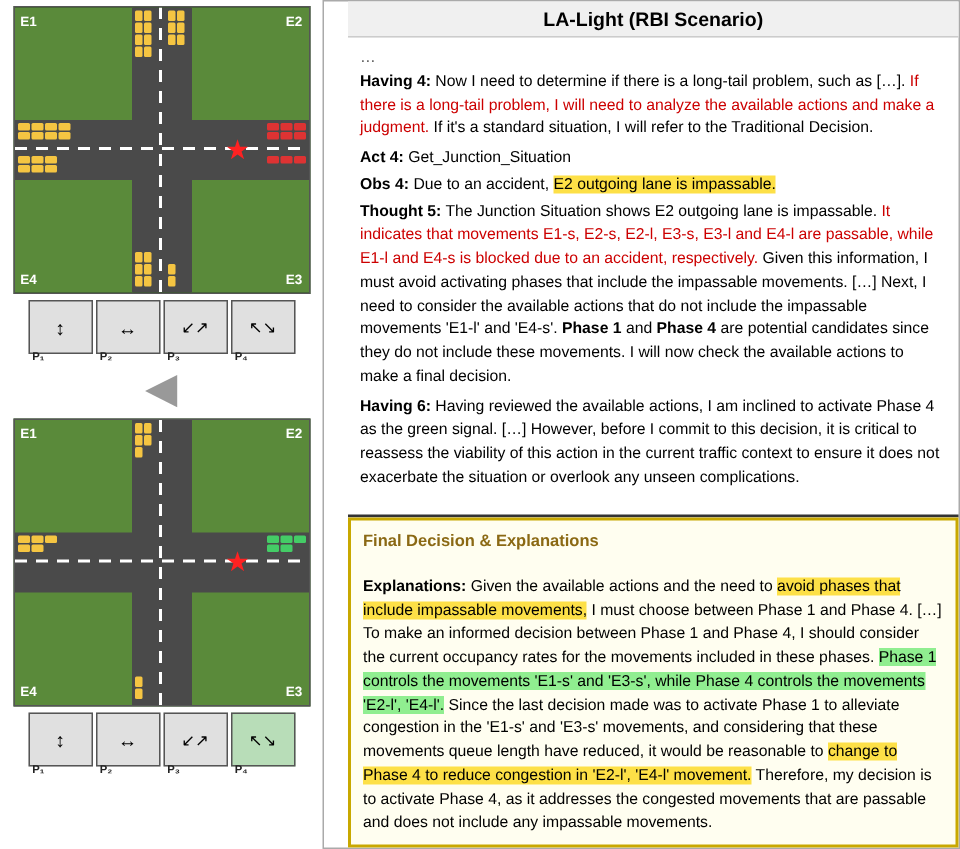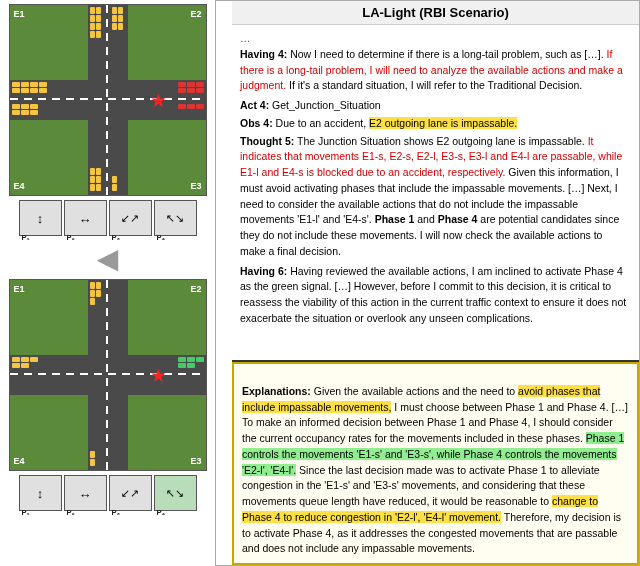--- a/index.html
+++ b/index.html
@@ -482,20 +482,21 @@
 
 
       <div class="thought-block">
         <span class="bold">Having 6:</span>
         <span> Having reviewed the available actions, I am inclined to activate Phase 4 as the green signal. […] However, before I commit to this decision, it is critical to reassess the viability of this action in the current traffic context to ensure it does not exacerbate the situation or overlook any unseen complications.</span>
       </div>
 
     </div>
 
     <div class="lower-right">
+      <div class="section-title">Final Decision &amp; Explanations</div>
       <div style="margin-top:14px;">
         <span class="bold">Explanations: </span>
         <span>Given the available actions and the need to </span><span class="yellow-box">avoid phases that include impassable movements,</span>
         <span> I must choose between Phase 1 and Phase 4. […] To make an informed decision between Phase 1 and Phase 4, I should consider the current occupancy rates for the movements included in these phases. </span><span class="green-box">Phase 1 controls the movements 'E1-s' and 'E3-s', while Phase 4 controls the movements 'E2-l', 'E4-l'.</span>
         <span> Since the last decision made was to activate Phase 1 to alleviate congestion in the 'E1-s' and 'E3-s' movements, and considering that these movements queue length have reduced, it would be reasonable to </span><span class="yellow-box">change to Phase 4 to reduce congestion in 'E2-l', 'E4-l' movement.</span>
         <span> Therefore, my decision is to activate Phase 4, as it addresses the congested movements that are passable and does not include any impassable movements.</span>
       </div>
     </div>
 
   </div>

